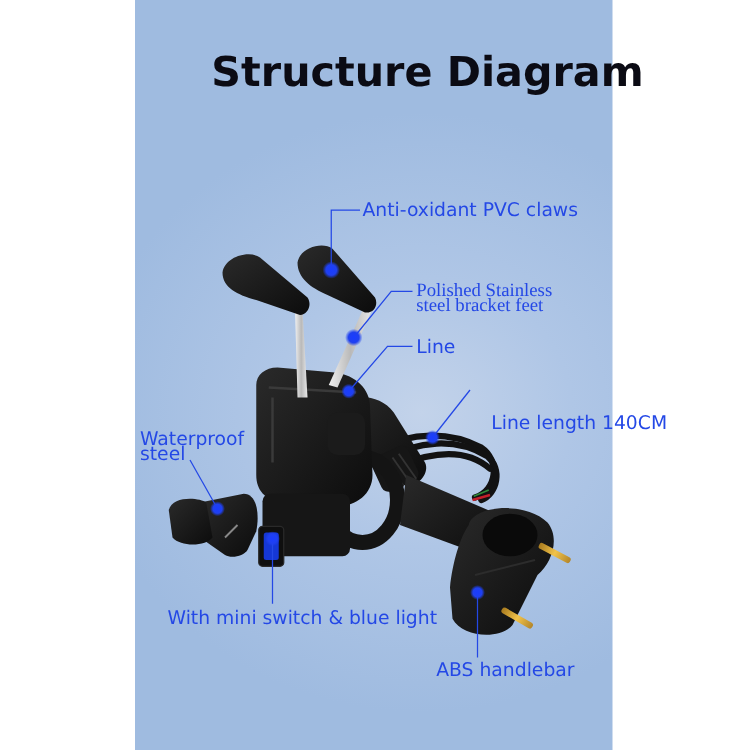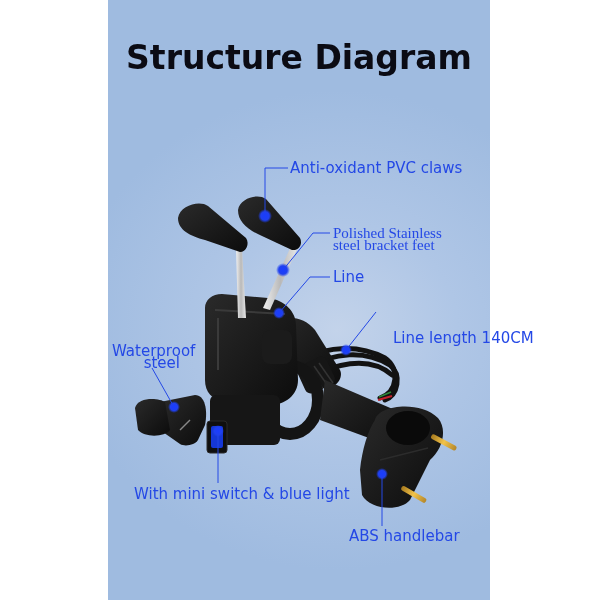--- a/index.html
+++ b/index.html
@@ -2,24 +2,24 @@
 <html><head>
 <meta charset="utf-8">
 <style>
   html, body { margin:0; padding:0; }
   body { width:600px; height:600px; background:#ffffff; position:relative; overflow:hidden;
          font-family:"DejaVu Sans", sans-serif; }
   .panel { position:absolute; left:108px; top:0; width:382px; height:600px;
            background: radial-gradient(ellipse 70% 40% at 60% 55%, #c3d3ea 0%, #afc6e6 45%, #9fbbe0 100%); }
   .title { position:absolute; left:108px; top:38px; width:382px; text-align:center;
            font-size:33px; font-weight:bold; color:#0b0b14; letter-spacing:0px;
-           font-family:"DejaVu Sans", sans-serif; }
+           font-family:"DejaVu Sans", sans-serif;padding-left:43px; }
   .lbl { position:absolute; color:#2448e6; font-size:15px; line-height:12px; white-space:nowrap;
          font-family:"DejaVu Sans", sans-serif; }
-  .lbl.center { text-align:right; }
+  .lbl.center { text-align:left; }
   svg.art { position:absolute; left:0; top:0; }
 </style>
 </head>
 <body>
 
 <div class="panel"></div>
 
 <div class="title">Structure Diagram</div>
 
 <svg class="art" width="600" height="600" viewBox="0 0 600 600">

